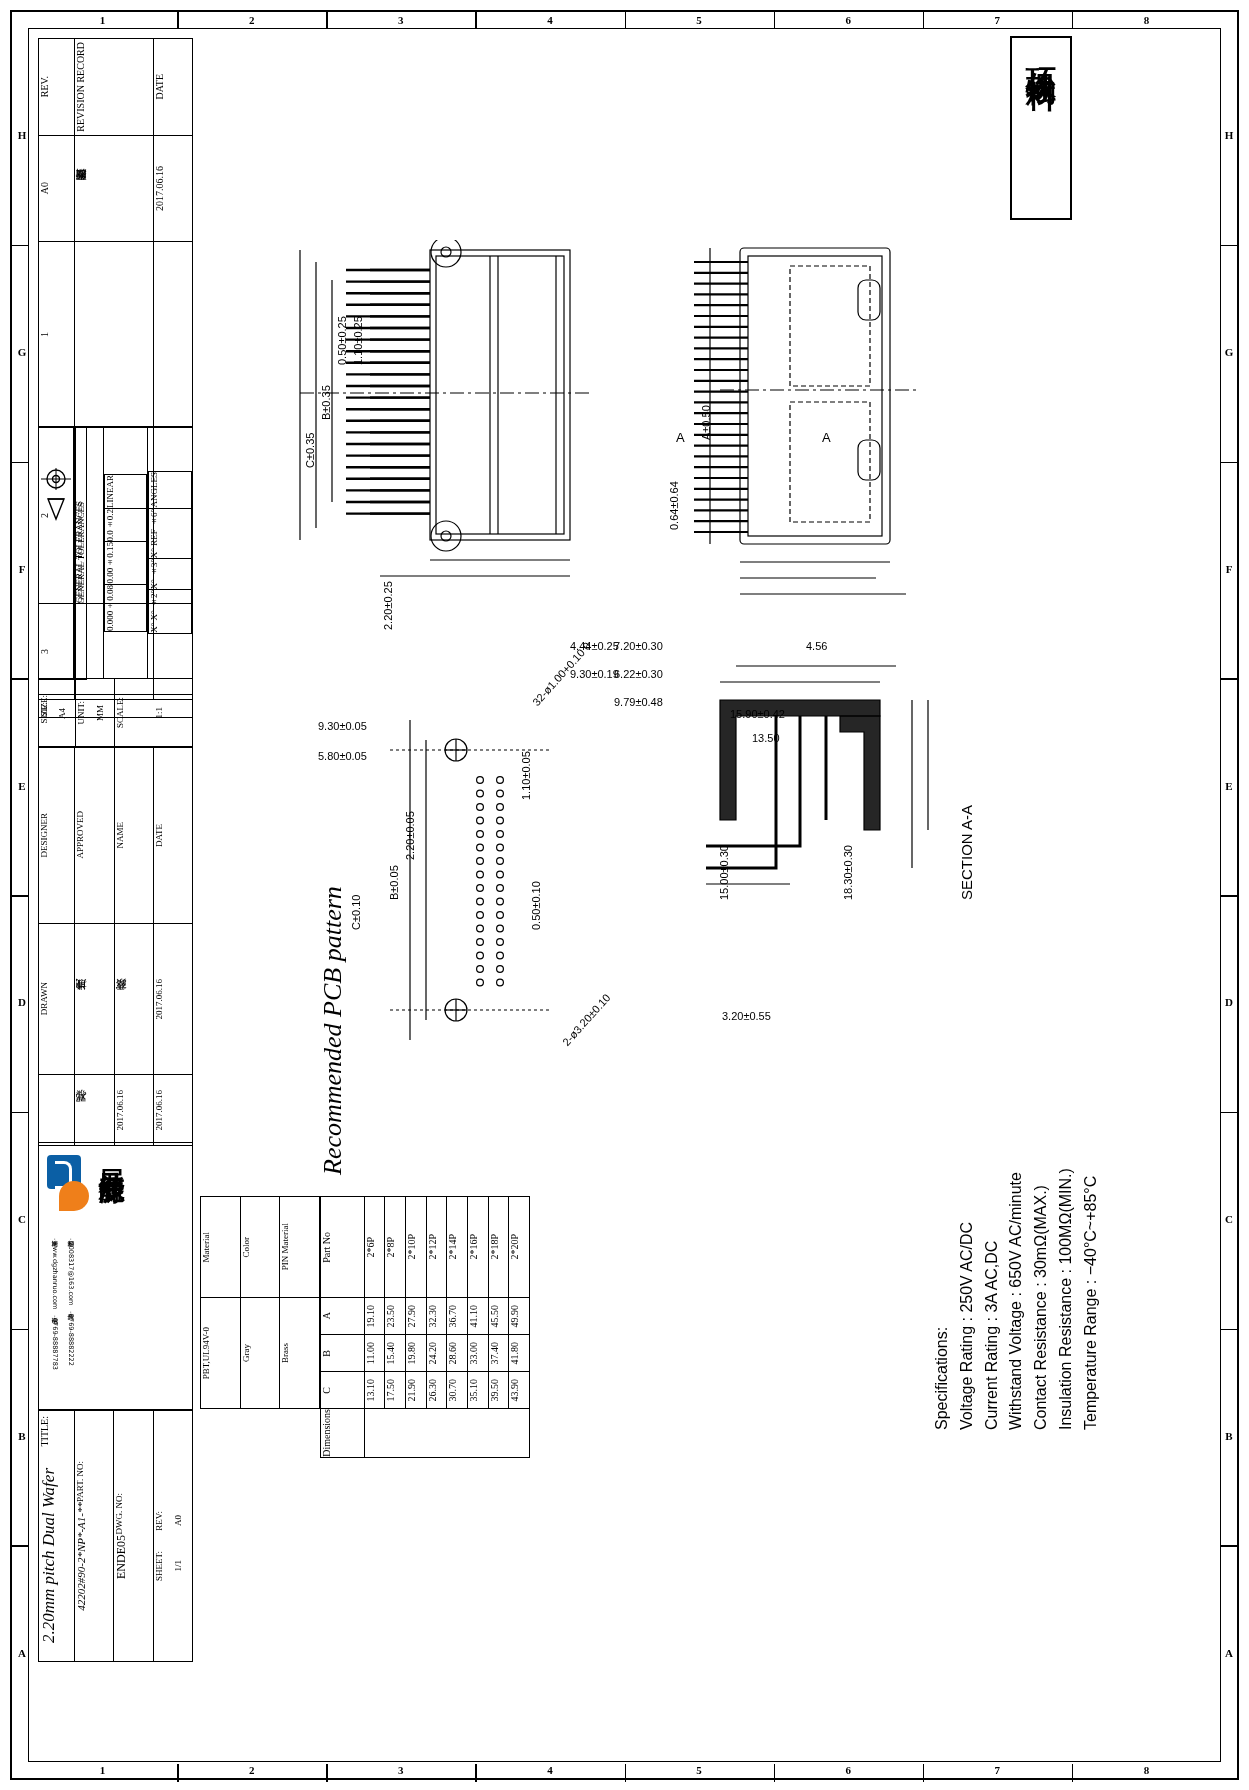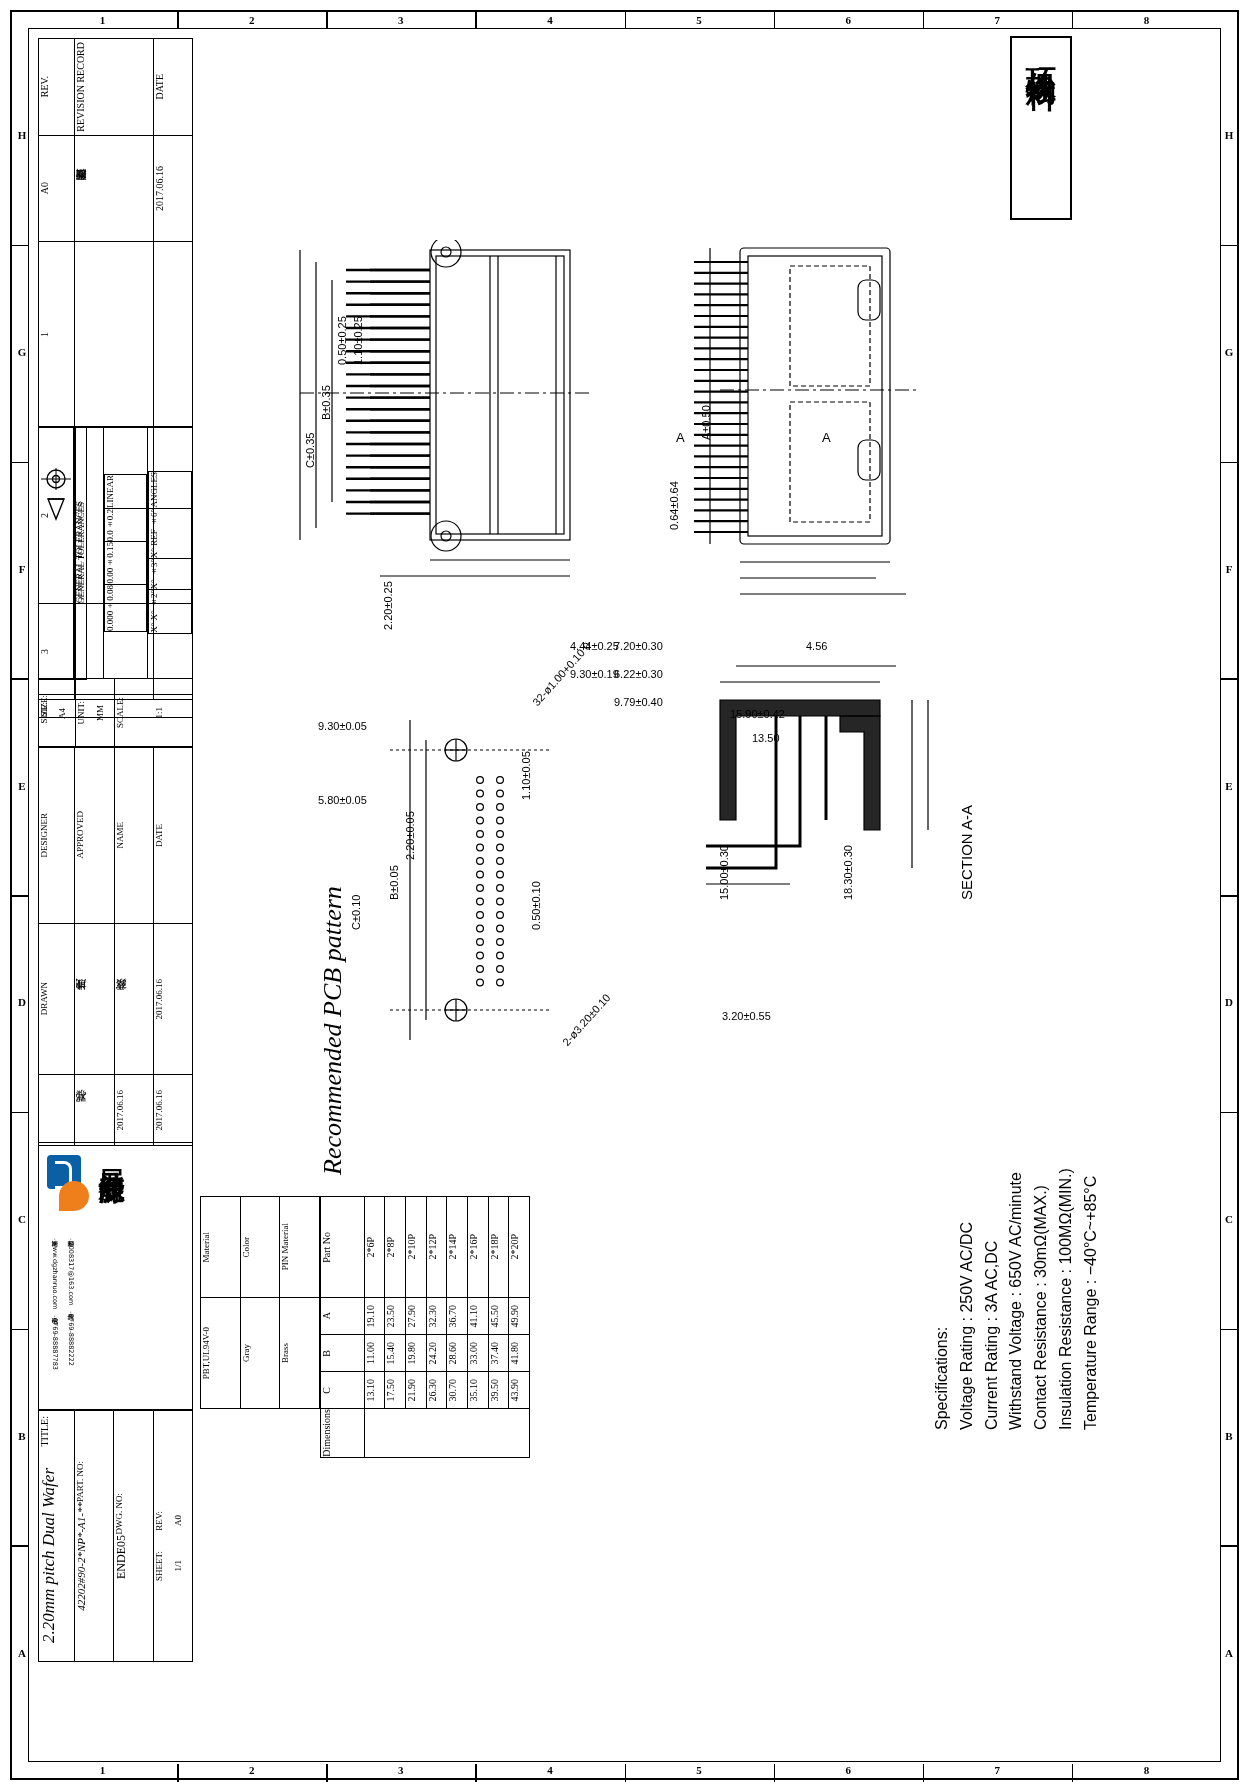--- a/index.html
+++ b/index.html
@@ -826,31 +826,31 @@
       <div class="dim" style="left: 336px; top: 365px; transform: rotate(-90deg);">0.50±0.25</div>
       <div class="dim" style="left: 320px; top: 420px; transform: rotate(-90deg);">B±0.35</div>
       <div class="dim" style="left: 304px; top: 468px; transform: rotate(-90deg);">C±0.35</div>
       <div class="dim" style="left: 382px; top: 630px; transform: rotate(-90deg);">2.20±0.25</div>
       <div class="dim" style="left: 570px; top: 640px; transform: rotate(0deg);">4.44±0.25</div>
       <div class="dim" style="left: 570px; top: 668px; transform: rotate(0deg);">9.30±0.19</div>
       <div class="dim" style="left: 700px; top: 440px; transform: rotate(-90deg);">A±0.50</div>
       <div class="dim" style="left: 668px; top: 530px; transform: rotate(-90deg);">0.64±0.64</div>
       <div class="dim" style="left: 614px; top: 640px; transform: rotate(0deg);">7.20±0.30</div>
       <div class="dim" style="left: 614px; top: 668px; transform: rotate(0deg);">6.22±0.30</div>
-      <div class="dim" style="left: 614px; top: 696px; transform: rotate(0deg);">9.79±0.40</div>
+      <div class="dim" style="left: 614px; top: 696px; transform: rotate(0deg);">9.79±0.48</div>
       <div class="dim" style="left: 806px; top: 640px; transform: rotate(0deg);">4.56</div>
       <div class="dim" style="left: 676px; top: 430px; transform: rotate(0deg); font-size: 13px;">A</div>
       <div class="dim" style="left: 822px; top: 430px; transform: rotate(0deg); font-size: 13px;">A</div>
       <div class="dim" style="left: 730px; top: 708px; transform: rotate(0deg);">15.90±0.42</div>
       <div class="dim" style="left: 752px; top: 732px; transform: rotate(0deg);">13.50</div>
       <div class="dim" style="left: 718px; top: 900px; transform: rotate(-90deg);">15.00±0.30</div>
       <div class="dim" style="left: 842px; top: 900px; transform: rotate(-90deg);">18.30±0.30</div>
       <div class="dim" style="left: 722px; top: 1010px; transform: rotate(0deg);">3.20±0.55</div>
       <div class="dim" style="left: 318px; top: 720px; transform: rotate(0deg);">9.30±0.05</div>
-      <div class="dim" style="left: 318px; top: 794px; transform: rotate(0deg);">5.80±0.05</div>
+      <div class="dim" style="left: 318px; top: 750px; transform: rotate(0deg);">5.80±0.05</div>
       <div class="dim" style="left: 530px; top: 700px; transform: rotate(-48deg); font-size: 11px;">32-ø1.00+0.10 0</div>
       <div class="dim" style="left: 520px; top: 800px; transform: rotate(-90deg);">1.10±0.05</div>
       <div class="dim" style="left: 404px; top: 860px; transform: rotate(-90deg);">2.20±0.05</div>
       <div class="dim" style="left: 388px; top: 900px; transform: rotate(-90deg);">B±0.05</div>
       <div class="dim" style="left: 350px; top: 930px; transform: rotate(-90deg);">C±0.10</div>
       <div class="dim" style="left: 530px; top: 930px; transform: rotate(-90deg);">0.50±0.10</div>
       <div class="dim" style="left: 560px; top: 1040px; transform: rotate(-48deg);">2-ø3.20±0.10</div>
     </div>
 
   <div class="pcbttl" style="left:318px;top:1175px;">Recommended PCB pattern</div>

